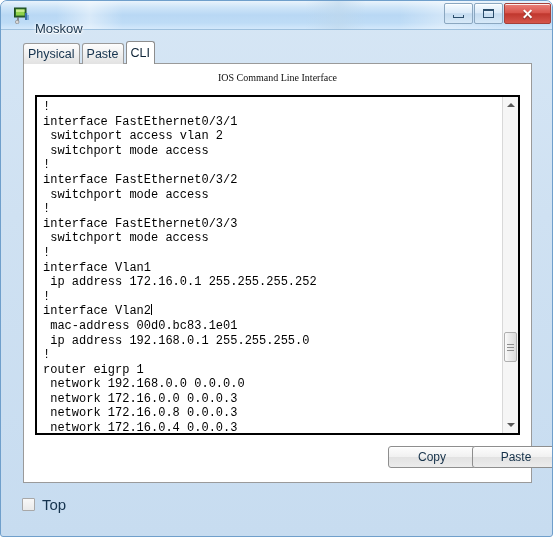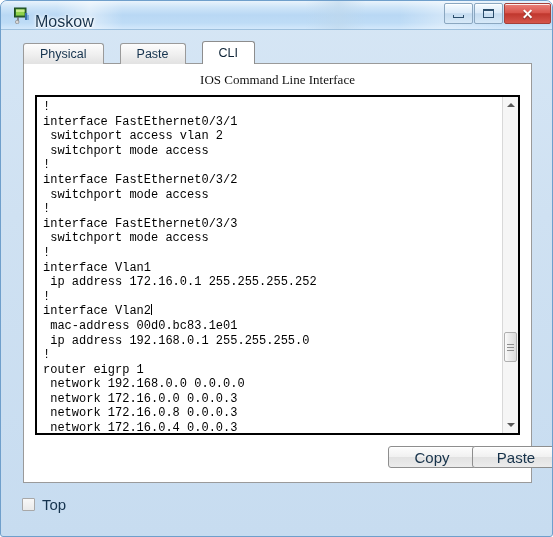--- a/index.html
+++ b/index.html
@@ -50,22 +50,22 @@
     pointer-events: none;
   }
   .title-icon {
     position: absolute;
     left: 11px; top: 5px;
     width: 18px; height: 18px;
     z-index: 3;
   }
   .title-text {
     position: absolute;
-    left: 34px; top: 12px;
-    font-size: 16px;
+    left: 34px; top: 20px;
+    font-size: 13px;
     color: #17334d;
     text-shadow: 0 0 3px #ffffff, 0 0 5px #ffffff, 0 1px 0 #ffffff;
     z-index: 3;
     white-space: nowrap;
   }
   .win-buttons {
     position: absolute;
     right: 3px; top: 2px;
     display: flex;
     z-index: 4;
@@ -124,22 +124,22 @@
   .tabstrip {
     position: absolute;
     left: 22px; top: 12px;
     height: 22px;
     display: flex;
     align-items: flex-end;
     z-index: 5;
   }
   .tab {
     height: 21px;
-    padding: 0 16px;
-    margin-right: 16px;
+    padding: 0 4px;
+    margin-right: 2px;
     display: flex;
     align-items: center;
     font-size: 12.5px;
     color: #15334e;
     background: linear-gradient(180deg, #fdfdfd 0%, #f0f0f0 50%, #e2e2e2 100%);
     border: 1px solid #9a9a9a;
     border-bottom: none;
     border-radius: 3px 3px 0 0;
     box-sizing: border-box;
     white-space: nowrap;
@@ -164,21 +164,21 @@
     background: #ffffff;
     border: 1px solid #9a9a9a;
     box-sizing: border-box;
   }
   .panel-title {
     position: absolute;
     left: 0; top: 8px;
     width: 100%;
     text-align: center;
     font-family: "Liberation Serif", serif;
-    font-size: 13px;
+    font-size: 10px;
     color: #111111;
   }
 
   
   .terminal-wrap {
     position: absolute;
     left: 11px; top: 31px;
     width: 485px;
     height: 340px;
     border: 2px solid #000000;
@@ -256,21 +256,21 @@
     height: 1px;
     background: #8f8f8f;
     margin: 2px 0;
   }
 
   
   .btn {
     position: absolute;
     width: 88px;
     height: 22px;
-    font-size: 15px;
+    font-size: 12px;
     color: #16324a;
     background: linear-gradient(180deg, #fdfdfd 0%, #f1f1f1 48%, #e2e2e2 52%, #ececec 100%);
     border: 1px solid #8e8e8e;
     border-radius: 3px;
     box-sizing: border-box;
     display: flex;
     align-items: center;
     justify-content: center;
     cursor: default;
     box-shadow: inset 0 1px 0 #ffffff;

